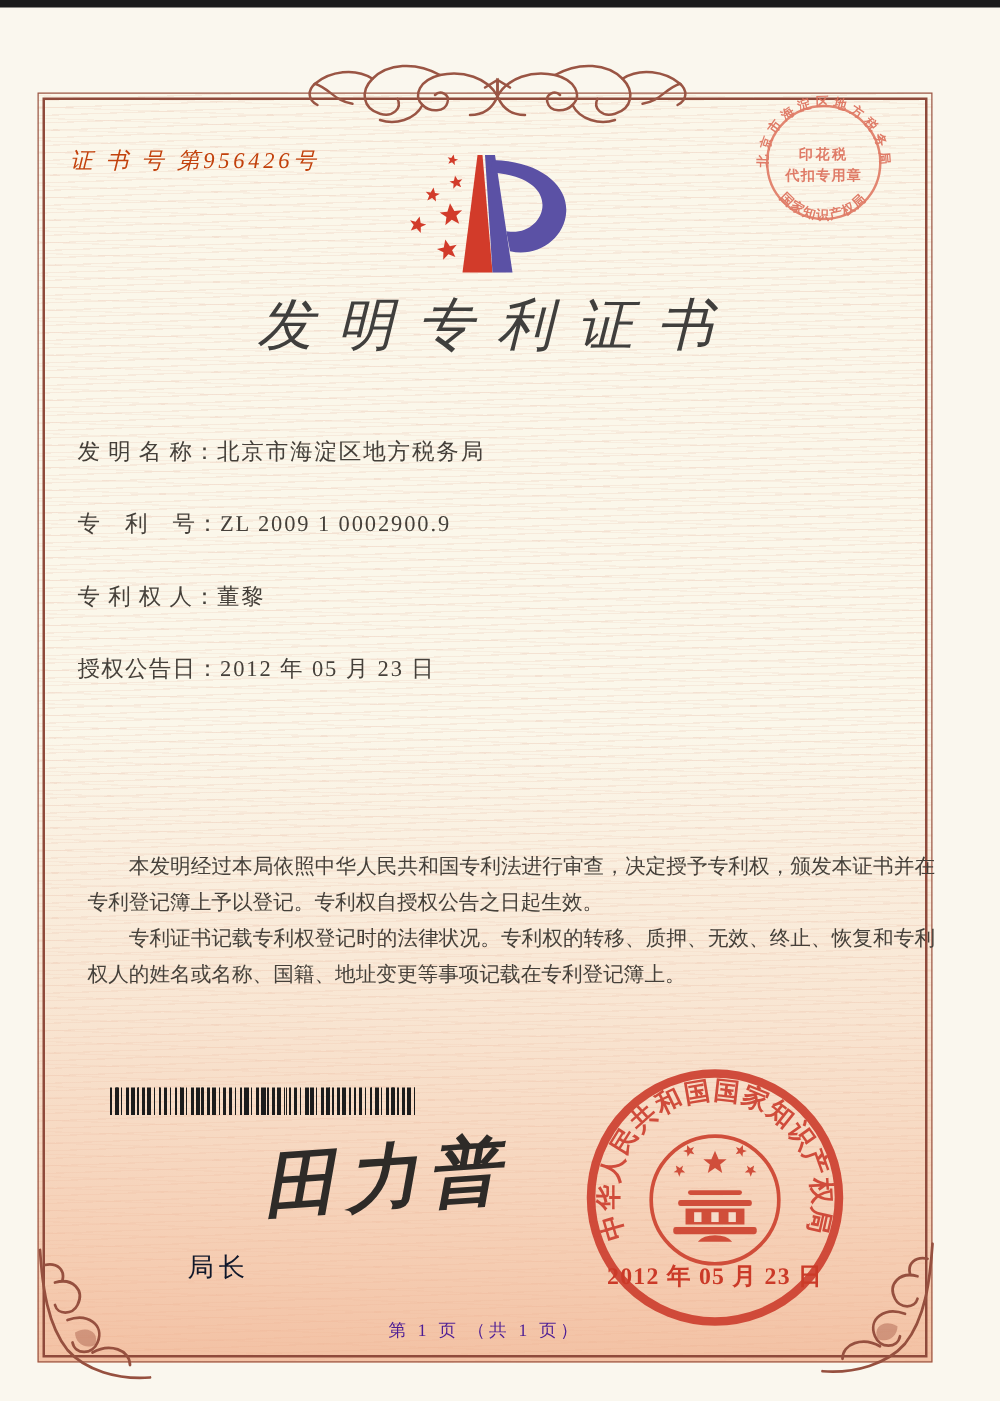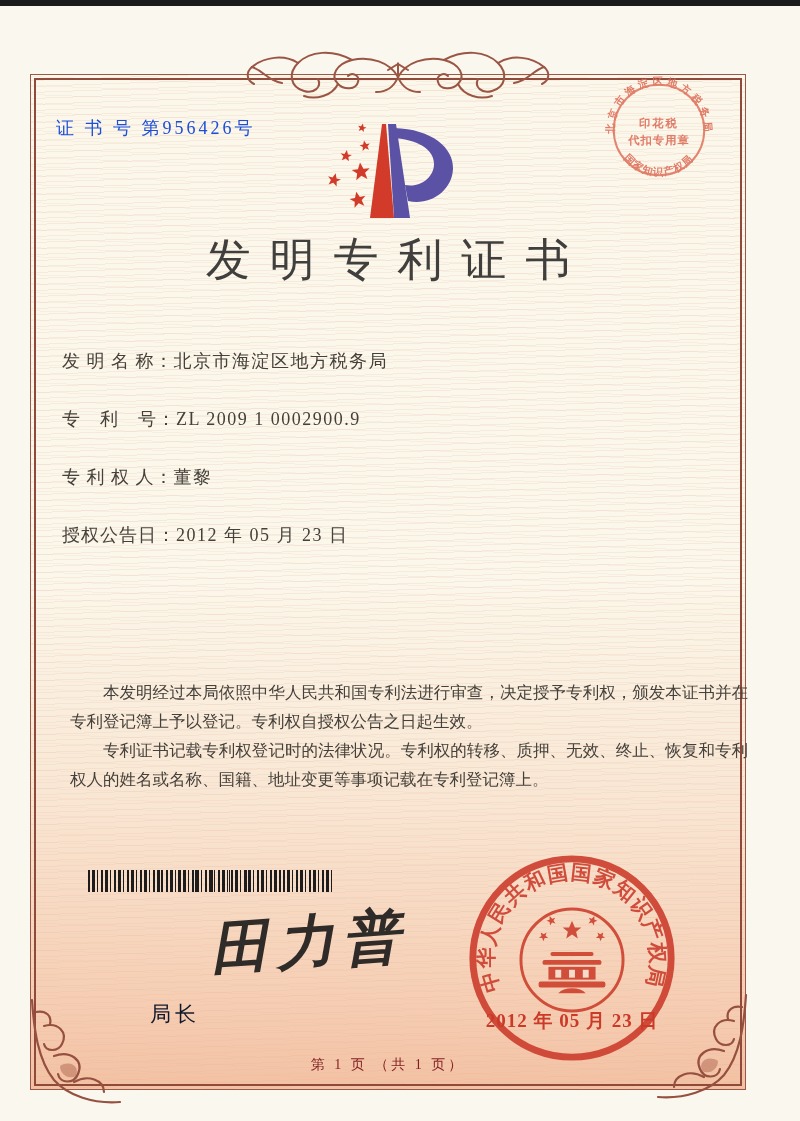--- a/index.html
+++ b/index.html
@@ -13,25 +13,25 @@
   .inner-bg{
     position:absolute;left:30px;top:74px;width:716px;height:1016px;
     background-color:#fbf7ea;
     background-image:
       linear-gradient(180deg, rgba(244,199,170,0) 50%, rgba(244,198,168,0.35) 72%, rgba(242,182,148,0.65) 92%, rgba(240,175,140,0.75) 100%),
       repeating-linear-gradient(178deg, rgba(208,118,90,0.10) 0 1px, rgba(0,0,0,0) 1px 6px),
       repeating-linear-gradient(182deg, rgba(208,118,90,0.07) 0 1px, rgba(0,0,0,0) 1px 9px);
   }
   .frame{position:absolute;left:30px;top:74px;width:714px;height:1014px;border:1px solid #9c5847;}
   .frame-inner{position:absolute;inset:3px;border:2px solid #8f4a3b;}
-  .cert-no{position:absolute;left:56px;top:116px;font-size:18px;letter-spacing:3px;color:#1d4ed8;}
+  .cert-no{position:absolute;left:56px;top:116px;font-size:18px;letter-spacing:3px;color:#c2410c;font-style:italic;}
   .logo{position:absolute;left:318px;top:114px;}
   .doc-title{
     position:absolute;left:30px;top:230px;width:716px;text-align:center;
-    font-size:45px;font-weight:500;color:#403f3d;letter-spacing:0.42em;text-indent:0.42em;
+    font-size:45px;font-weight:500;color:#403f3d;letter-spacing:0.42em;text-indent:0.42em;font-style:italic;
   }
   .fields{position:absolute;left:62px;top:348px;width:640px;}
   .field-row{font-size:18px;line-height:27px;margin-bottom:31px;color:#45403a;letter-spacing:1px;white-space:nowrap;}
   .field-value{letter-spacing:1.5px;}
   .paragraphs{position:absolute;left:70px;top:678px;width:678px;}
   .paragraphs p{margin:0;font-size:16.5px;line-height:29px;text-align:justify;text-indent:2em;color:#45403a;}
   .barcode{position:absolute;left:88px;top:870px;width:244px;height:22px;
     background:
       repeating-linear-gradient(90deg,#1c1c1c 0 2px,rgba(0,0,0,0) 2px 4px,#1c1c1c 4px 7px,rgba(0,0,0,0) 7px 9px,#1c1c1c 9px 10px,rgba(0,0,0,0) 10px 13px),
       repeating-linear-gradient(90deg,rgba(0,0,0,0) 0 5px,#1c1c1c 5px 6px,rgba(0,0,0,0) 6px 17px);
@@ -40,21 +40,21 @@
   .signature{
     position:absolute;left:210px;top:904px;font-size:58px;color:#2e2b28;
     transform:rotate(-4deg);font-style:italic;font-weight:bold;letter-spacing:8px;white-space:nowrap;
   }
   .seal{position:absolute;left:464px;top:850px;opacity:.92;}
   .seal-date{
     position:absolute;left:464px;top:1008px;width:216px;text-align:center;
     font-size:19px;font-weight:bold;color:#cb3a28;letter-spacing:1px;white-space:nowrap;
   }
   .tax-stamp{position:absolute;left:600px;top:71px;opacity:.9;}
-  .footer{position:absolute;left:30px;top:1056px;width:716px;text-align:center;font-size:14px;letter-spacing:3px;color:#7f1d1d;}
+  .footer{position:absolute;left:30px;top:1056px;width:716px;text-align:center;font-size:14px;letter-spacing:3px;color:#4c1d95;}
   .ornament{position:absolute;}
   .orn-top{left:242px;top:44px;}
   .orn-bl{left:26px;top:998px;}
   .orn-br{left:652px;top:993px;}
 </style>
 </head>
 <body>
 
 <div class="page">
 

